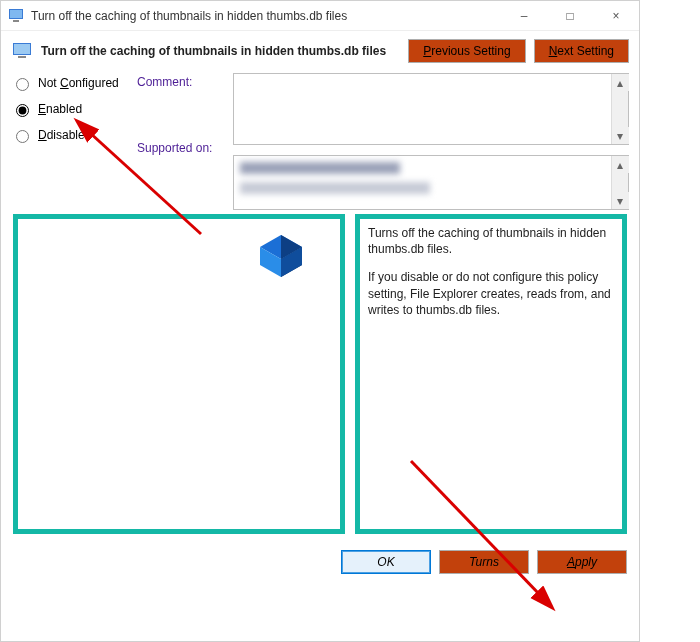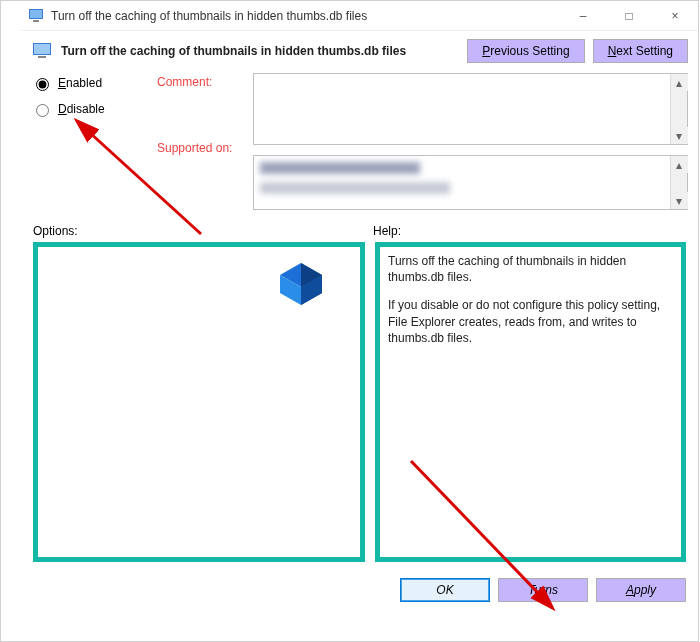--- a/index.html
+++ b/index.html
@@ -6,42 +6,42 @@
   html, body { margin:0; padding:0; }
   body {
     font-family: "Segoe UI", Tahoma, sans-serif;
     font-size: 12px;
     background: #ffffff;
     width: 700px;
     height: 642px;
     overflow: hidden;
     color: #000;
   }
-  .window { width:699px; height:642px; background:#fff; position:relative; border:1px solid #d0d0d0;padding-left:20px; }
+  .window { width:640px; height:642px; background:#fff; position:relative; border:1px solid #d0d0d0; }
   .titlebar {
     height: 30px;
     display:flex; align-items:center;
     background:#fff;
     padding-left:6px;
     border-bottom:1px solid #eee;
   }
   .titlebar .ticon { width:18px; height:18px; margin-right:6px; display:flex; align-items:center; justify-content:center; }
   .titlebar .ttext { flex:1; color:#333; }
   .titlebar .wbtns { display:flex; }
   .titlebar .wbtn { width:46px; height:30px; display:flex; align-items:center; justify-content:center; color:#555; }
 
   .header-row {
     display:flex; align-items:center;
     padding:8px 10px 4px 10px;
   }
   .header-row .hicon { width:22px; height:22px; margin-right:8px; display:flex; align-items:center; justify-content:center; }
   .header-row .htitle { font-weight:600; color:#222; flex:1; }
   .nav-btns { display:flex; gap:8px; }
   .btn {
-    background:#c4b5fd;
+    background:#c2410c;
     border:1px solid #adadad;
     padding:4px 14px;
     min-width:90px;
     text-align:center;
     cursor:default;
     font-size:12px;
     color:#000;
   }
   .btn.default { border:1px solid #0078d7; box-shadow: inset 0 0 0 1px #0078d7aa; background:#e5f1fb; }
   .mnemonic { text-decoration: underline; }
@@ -50,21 +50,21 @@
     padding: 6px 10px 4px 10px;
     display:grid;
     grid-template-columns: 120px 90px 1fr;
     column-gap: 6px;
   }
   .radios { display:flex; flex-direction:column; gap:10px; padding-top:2px; }
   .radio { display:flex; align-items:center; gap:6px; cursor:default; }
   .radio input { accent-color:#000; }
 
   .lblcol { display:flex; flex-direction:column; gap:52px; padding-top:2px; align-items:flex-start; }
-  .field-label { color:#ef4444; }
+  .field-label { color:#4c1d95; }
 
   .fieldcol { display:flex; flex-direction:column; gap:10px; }
   .textbox {
     border:1px solid #bfbfbf;
     background:#fff;
     height:72px;
     position:relative;
   }
   .textbox .sbar { position:absolute; right:0; top:0; bottom:0; width:17px; background:#f0f0f0; border-left:1px solid #dcdcdc; display:flex; flex-direction:column; justify-content:space-between; align-items:center; }
   .arrow { width:17px; height:17px; display:flex; align-items:center; justify-content:center; color:#666; background:#f0f0f0; }
@@ -147,20 +147,24 @@
     <span class="htitle">Turn off the caching of thumbnails in hidden thumbs.db files</span>
     <div class="nav-btns">
       <div class="btn"><span class="mnemonic">P</span><span>revious Setting</span></div>
       <div class="btn"><span class="mnemonic">N</span><span>ext Setting</span></div>
     </div>
   </div>
 
   <div class="upper">
     <div class="radios">
       <label class="radio">
+        <input type="radio" name="state" style="">
+        <span><span>Not </span><span class="mnemonic">C</span><span>onfigured</span></span>
+      </label>
+      <label class="radio">
         <input type="radio" name="state" checked="" style="">
         <span><span class="mnemonic">E</span><span>nabled</span></span>
       </label>
       <label class="radio">
         <input type="radio" name="state" style="">
         <span><span class="mnemonic">D</span><span>disable</span></span>
       </label>
     </div>
 
     <div class="lblcol">
@@ -181,24 +185,20 @@
             <div class="blurline2"></div>
           </div>
         <div class="sbar">
           <div class="arrow">▴</div>
           <div class="arrow">▾</div>
         </div>
       </div>
     </div>
   </div>
 
-  <div class="mid-labels">
-    <span class="ol">Options:</span>
-    <span>Help:</span>
-  </div>
 
   <div class="panes">
     <div class="pane options">
       <div class="decor-icon">
         <svg width="46" height="46" viewBox="0 0 46 46">
           <polygon points="23,2 44,14 23,26 2,14" fill="#1b6fd6"></polygon>
           <polygon points="23,2 44,14 23,26" fill="#0d3f84"></polygon>
           <polygon points="2,14 23,26 23,44 2,32" fill="#2a8de8"></polygon>
           <polygon points="44,14 23,26 23,44 44,32" fill="#0a2f63"></polygon>
           <polygon points="23,26 44,14 44,32 23,44" fill="#0f4d9c"></polygon>

